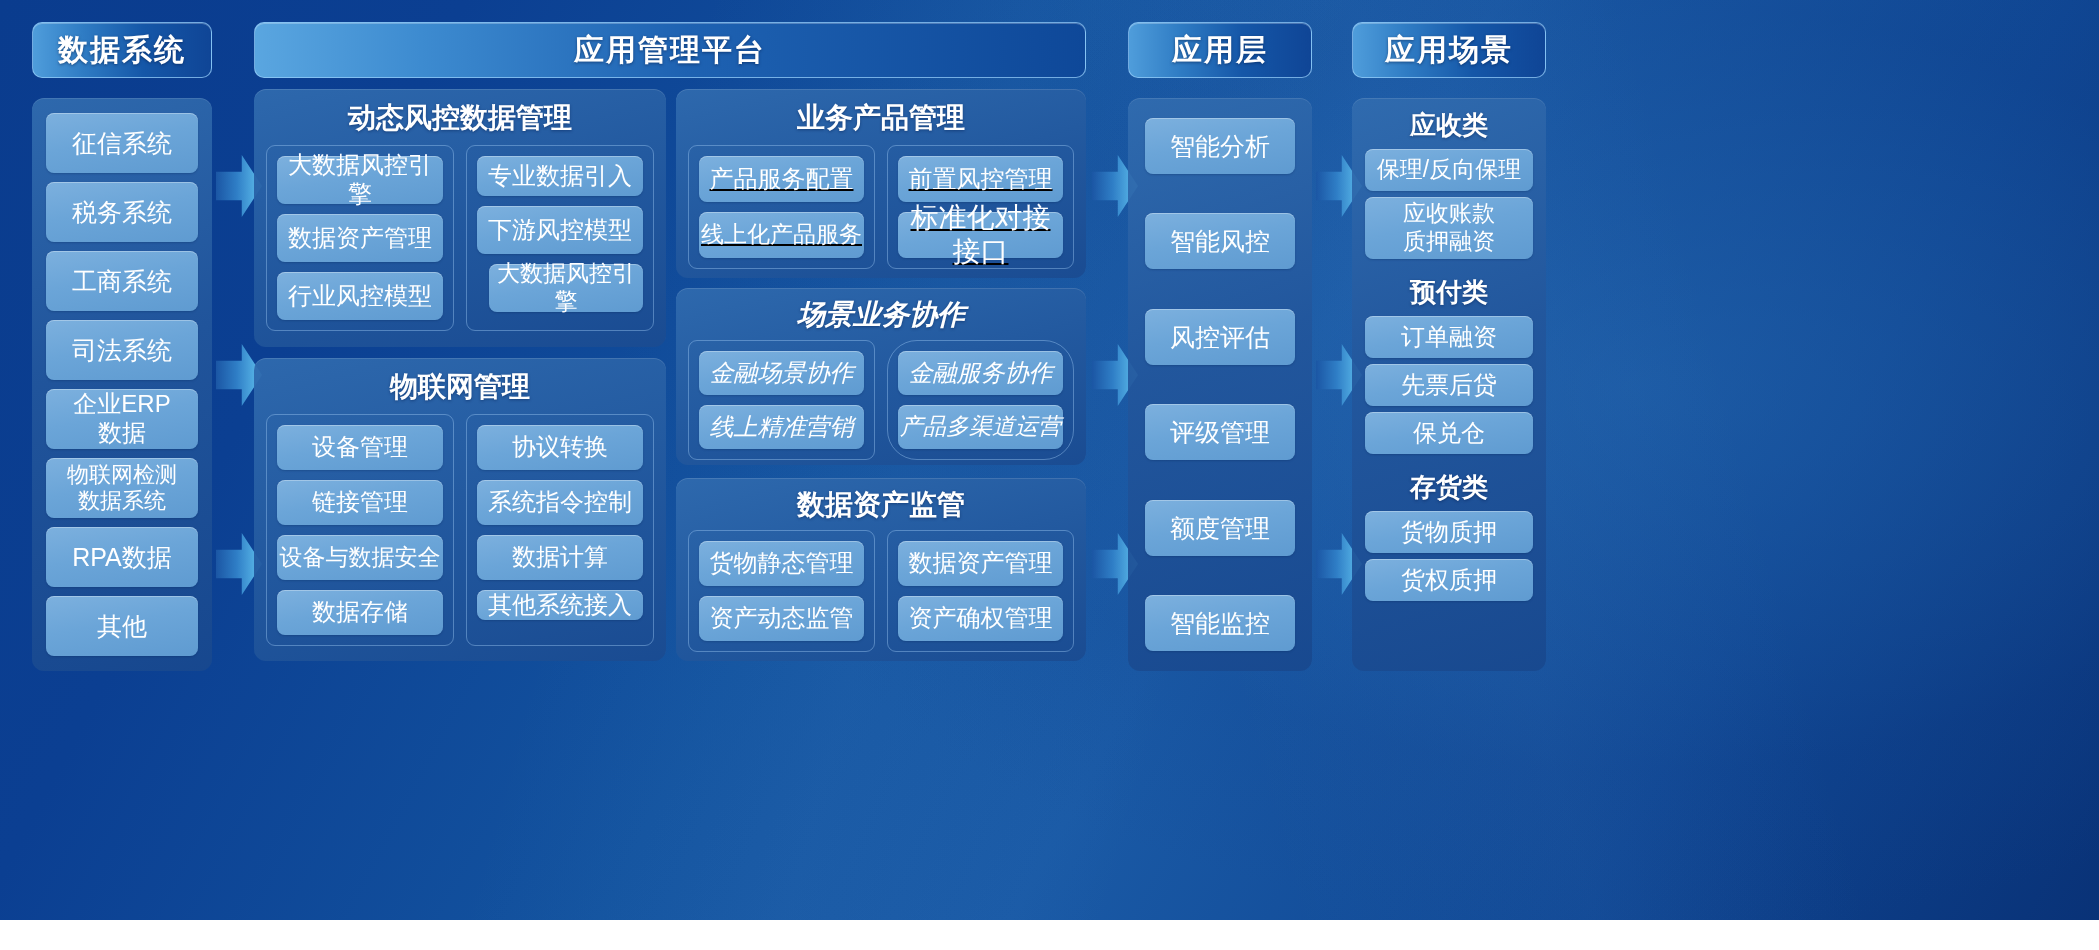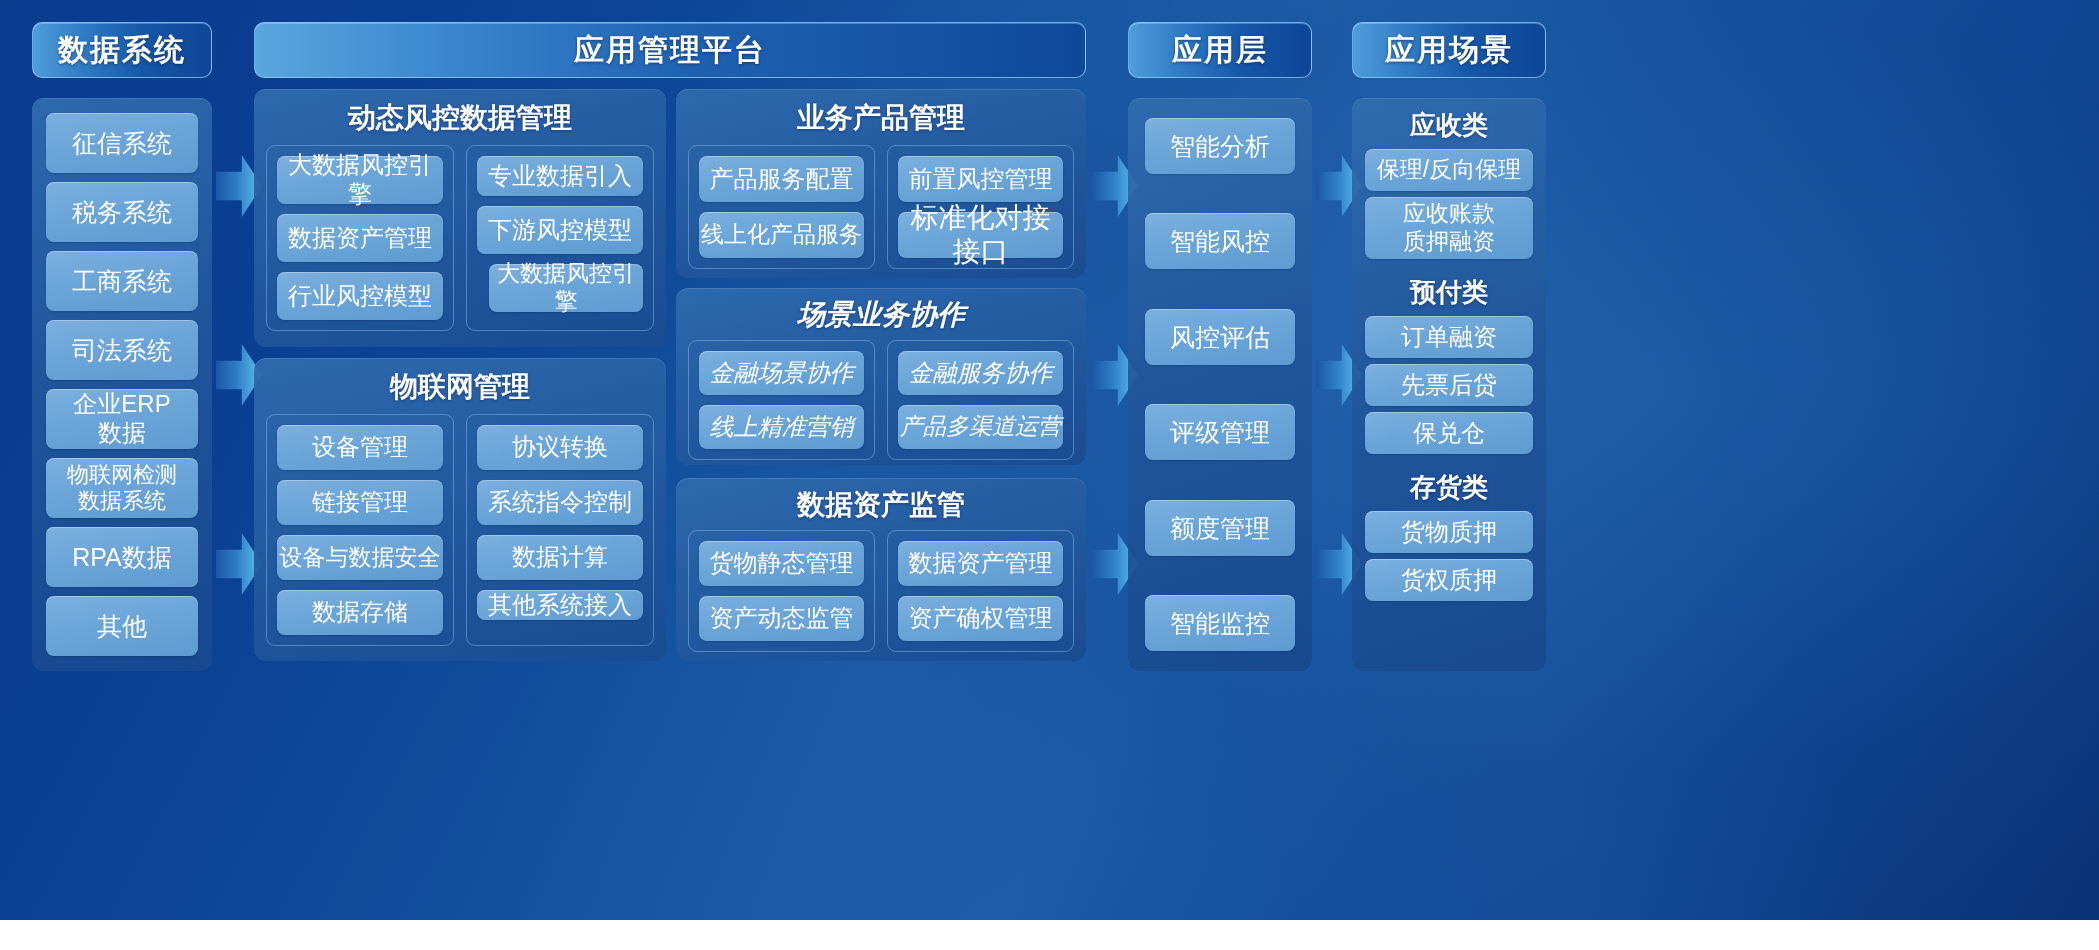--- a/index.html
+++ b/index.html
@@ -119,21 +119,21 @@
     </div>
     <div class="col-body" style="margin-top:20px; height:573px; display:flex; flex-direction:column; gap:9px; padding:15px 14px;">
       <div class="chip" style="flex:1;">征信系统</div>
       <div class="chip" style="flex:1;">税务系统</div>
       <div class="chip" style="flex:1;">工商系统</div>
       <div class="chip" style="flex:1;">司法系统</div>
       <div class="chip" style="flex:1; font-size:24px;">企业ERP
 数据</div>
       <div class="chip" style="flex:1; font-size:22px;">物联网检测
 数据系统</div>
-      <div class="chip" style="flex:1;border-radius:7px;">RPA数据</div>
+      <div class="chip" style="flex:1;">RPA数据</div>
       <div class="chip" style="flex:1;">其他</div>
     </div>
   </div>
 
   <div class="arrow" style="left:216px; top:155px;"></div>
   <div class="arrow" style="left:216px; top:344px;"></div>
   <div class="arrow" style="left:216px; top:533px;"></div>
 
   <div class="col" style="left:254px; top:22px; width:832px;">
     <div class="col-header wide" style="height:56px; font-size:30px;">
@@ -170,40 +170,40 @@
         <div class="chip" style="height:45px; font-size:24px;">协议转换</div>
         <div class="chip" style="height:45px; font-size:24px;">系统指令控制</div>
         <div class="chip" style="height:45px; font-size:24px;">数据计算</div>
         <div class="chip" style="height:30px; font-size:24px;">其他系统接入</div>
       </div>
     </div>
   </div>
 
   <div class="platform-panel" style="left:676px; top:89px; width:410px; height:189px; padding:10px 12px 12px;">
     <div class="panel-title">业务产品管理</div>
-    <div style="display:flex; gap:12px; margin-top:8px;">
+    <div style="display:flex; gap:12px; margin-top:8px;text-decoration:underline;">
       <div class="group-box" style="flex:1;">
         <div class="chip" style="height:46px; font-size:24px;">产品服务配置</div>
         <div class="chip" style="height:46px; font-size:23px;">线上化产品服务</div>
       </div>
       <div class="group-box" style="flex:1;">
         <div class="chip" style="height:46px; font-size:24px;">前置风控管理</div>
         <div class="chip" style="height:46px; font-size:28px;">标准化对接接口</div>
       </div>
     </div>
   </div>
 
   <div class="platform-panel" style="left:676px; top:288px; width:410px; height:177px; padding:8px 12px 12px;font-style:italic;">
     <div class="panel-title">场景业务协作</div>
     <div style="display:flex; gap:12px; margin-top:6px;">
       <div class="group-box" style="flex:1;">
         <div class="chip" style="height:44px; font-size:24px;">金融场景协作</div>
         <div class="chip" style="height:44px; font-size:24px;">线上精准营销</div>
       </div>
-      <div class="group-box" style="flex:1;">
+      <div class="group-box" style="flex:1;border-radius:30px;">
         <div class="chip" style="height:44px; font-size:24px;">金融服务协作</div>
         <div class="chip" style="height:44px; font-size:23px;">产品多渠道运营</div>
       </div>
     </div>
   </div>
 
   <div class="platform-panel" style="left:676px; top:478px; width:410px; height:183px; padding:8px 12px 12px;">
     <div class="panel-title">数据资产监管</div>
     <div style="display:flex; gap:12px; margin-top:6px;">
       <div class="group-box" style="flex:1;">

